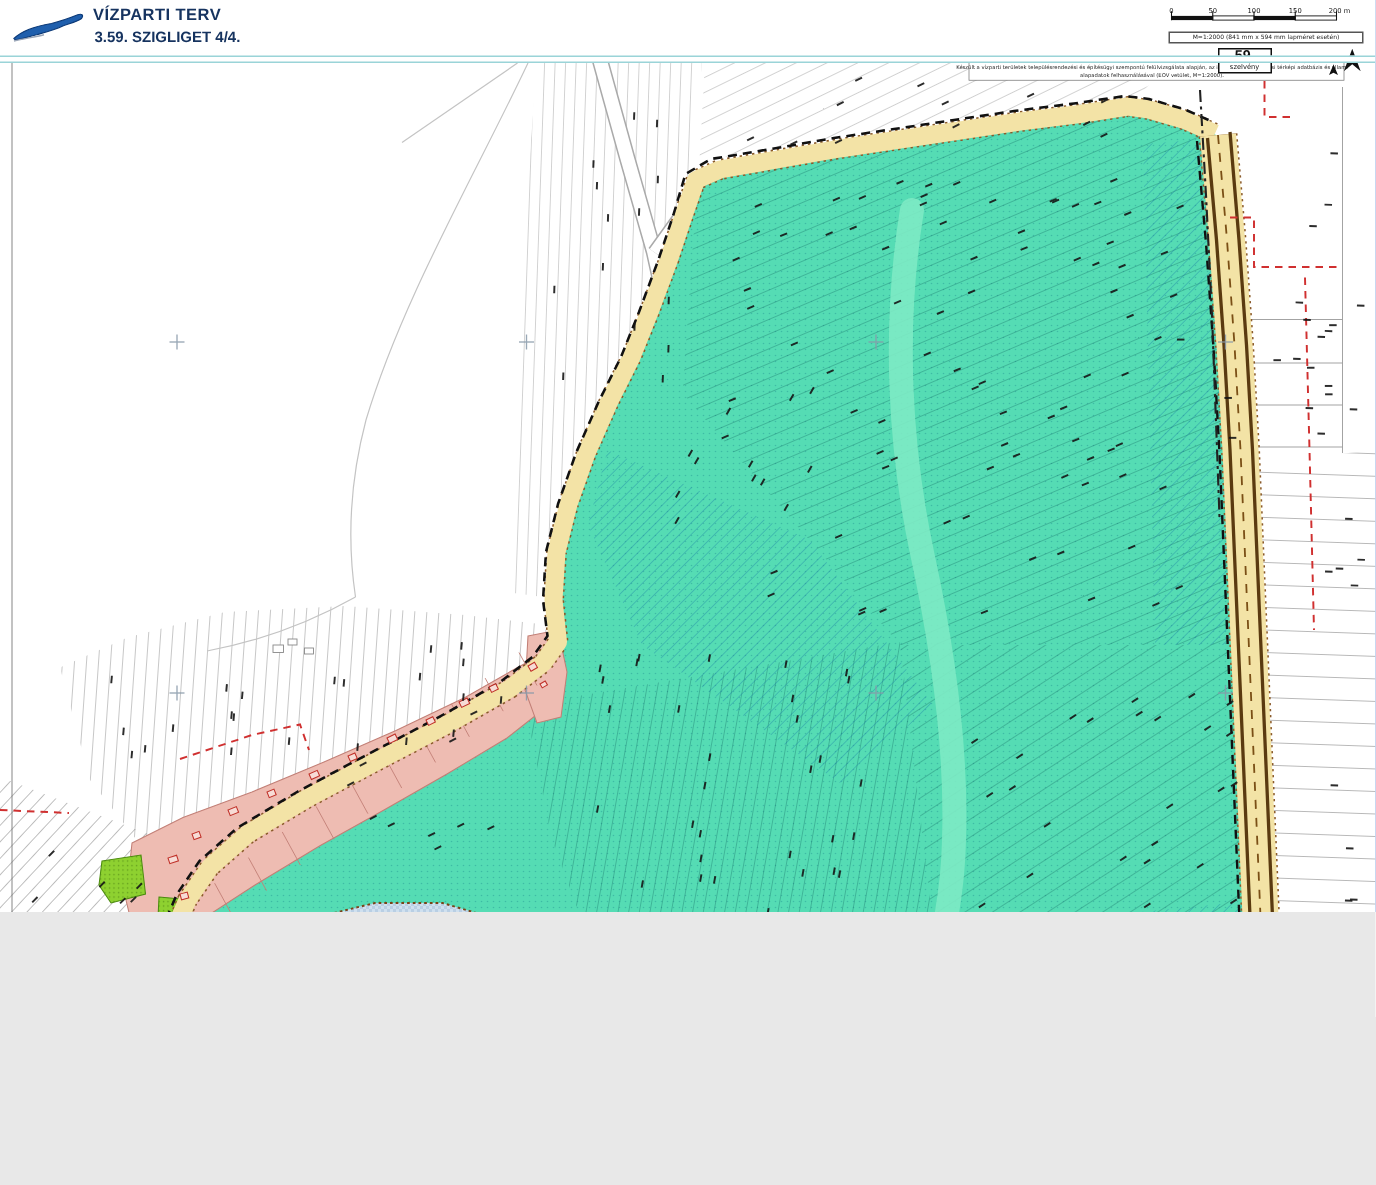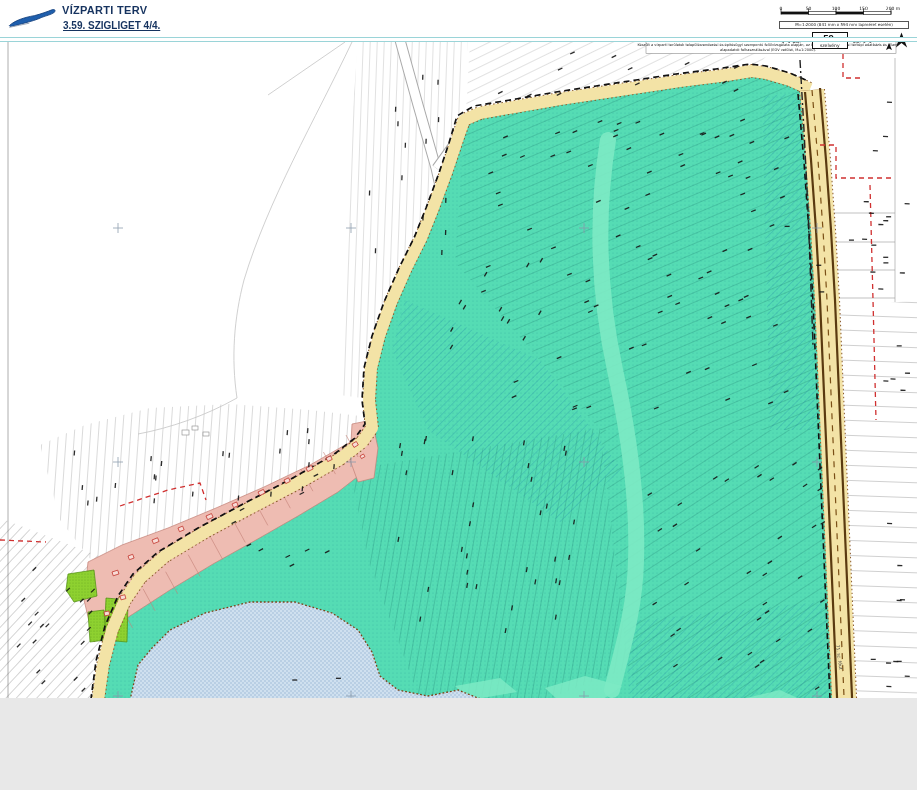--- a/index.html
+++ b/index.html
@@ -1,27 +1,27 @@
 <!DOCTYPE html>
 <html style="--header-blue: #16335f; --separator-teal: #9ad4d8; --logo-blue: #1f5fad; --teal: #55dcb4; --teal-light: #7deac4; --pink: #eebcb2; --pink-line: #c27f76; --green: #8ed130; --tan: #f3e3a6; --tan-edge: #8a5a2a; --water: #cfe0ef; --water-check: #b9cfe4; --shoreline: #7a4418; --road-brown: #5a3a10; --red-dash: #d03030; --parcel-gray: #8a8a8a; --mark-black: #151515;"><head>
 <meta charset="utf-8">
 <style>
   html,body{margin:0;padding:0;background:#e8e8e8;}
-  .stage{position:relative;width:917px;height:698px;background:#3b82f6;overflow:hidden;
+  .stage{position:relative;width:917px;height:608px;background:#3b82f6;overflow:hidden;
          font-family:"Liberation Sans",sans-serif;}
   #map{position:absolute;left:0;top:0;}
   
   .hdr{position:absolute;left:0;top:0;right:0;height:37px;background:#fff;z-index:5;}
   .sep{position:absolute;left:0;top:37px;right:0;height:2.5px;z-index:5;
        border-top:1.3px solid var(--separator-teal,#9ad4d8);
        border-bottom:1.3px solid var(--separator-teal,#9ad4d8);background:#fff;}
   .logo{position:absolute;left:6px;top:5px;}
   .titles{position:absolute;left:62px;top:4px;color:var(--header-blue,#16335f);}
   .title{font-size:11px;font-weight:bold;letter-spacing:.3px;}
-  .subtitle{font-size:10px;font-weight:bold;margin-top:4px;margin-left:1px;text-decoration:underline;}
+  .subtitle{font-size:10px;font-weight:bold;margin-top:4px;margin-left:1px;}
   .tr-block{position:absolute;right:8px;top:2px;width:130px;z-index:6;}
   .sb-note{border:.5px solid #555;font-size:4px;line-height:6px;text-align:center;
            color:#222;margin-top:0.5px;white-space:nowrap;overflow:hidden;
            font-family:"DejaVu Sans",sans-serif;}
   .nav-row{display:flex;align-items:center;justify-content:flex-start;gap:5px;margin-top:2px;
            position:relative;height:20px;}
   .nav-prev,.nav-next{font-size:6px;color:#111;white-space:nowrap;cursor:pointer;}
   .sheet-box{border:1.3px solid #111;background:#fff;padding:0 7px;text-align:center;margin-left:6px;}
   .sheet-num{font-size:9.5px;font-weight:bold;line-height:10px;color:#111;}
   .sheet-lab{font-size:4.5px;line-height:5px;color:#111;font-family:"DejaVu Sans",sans-serif;}

